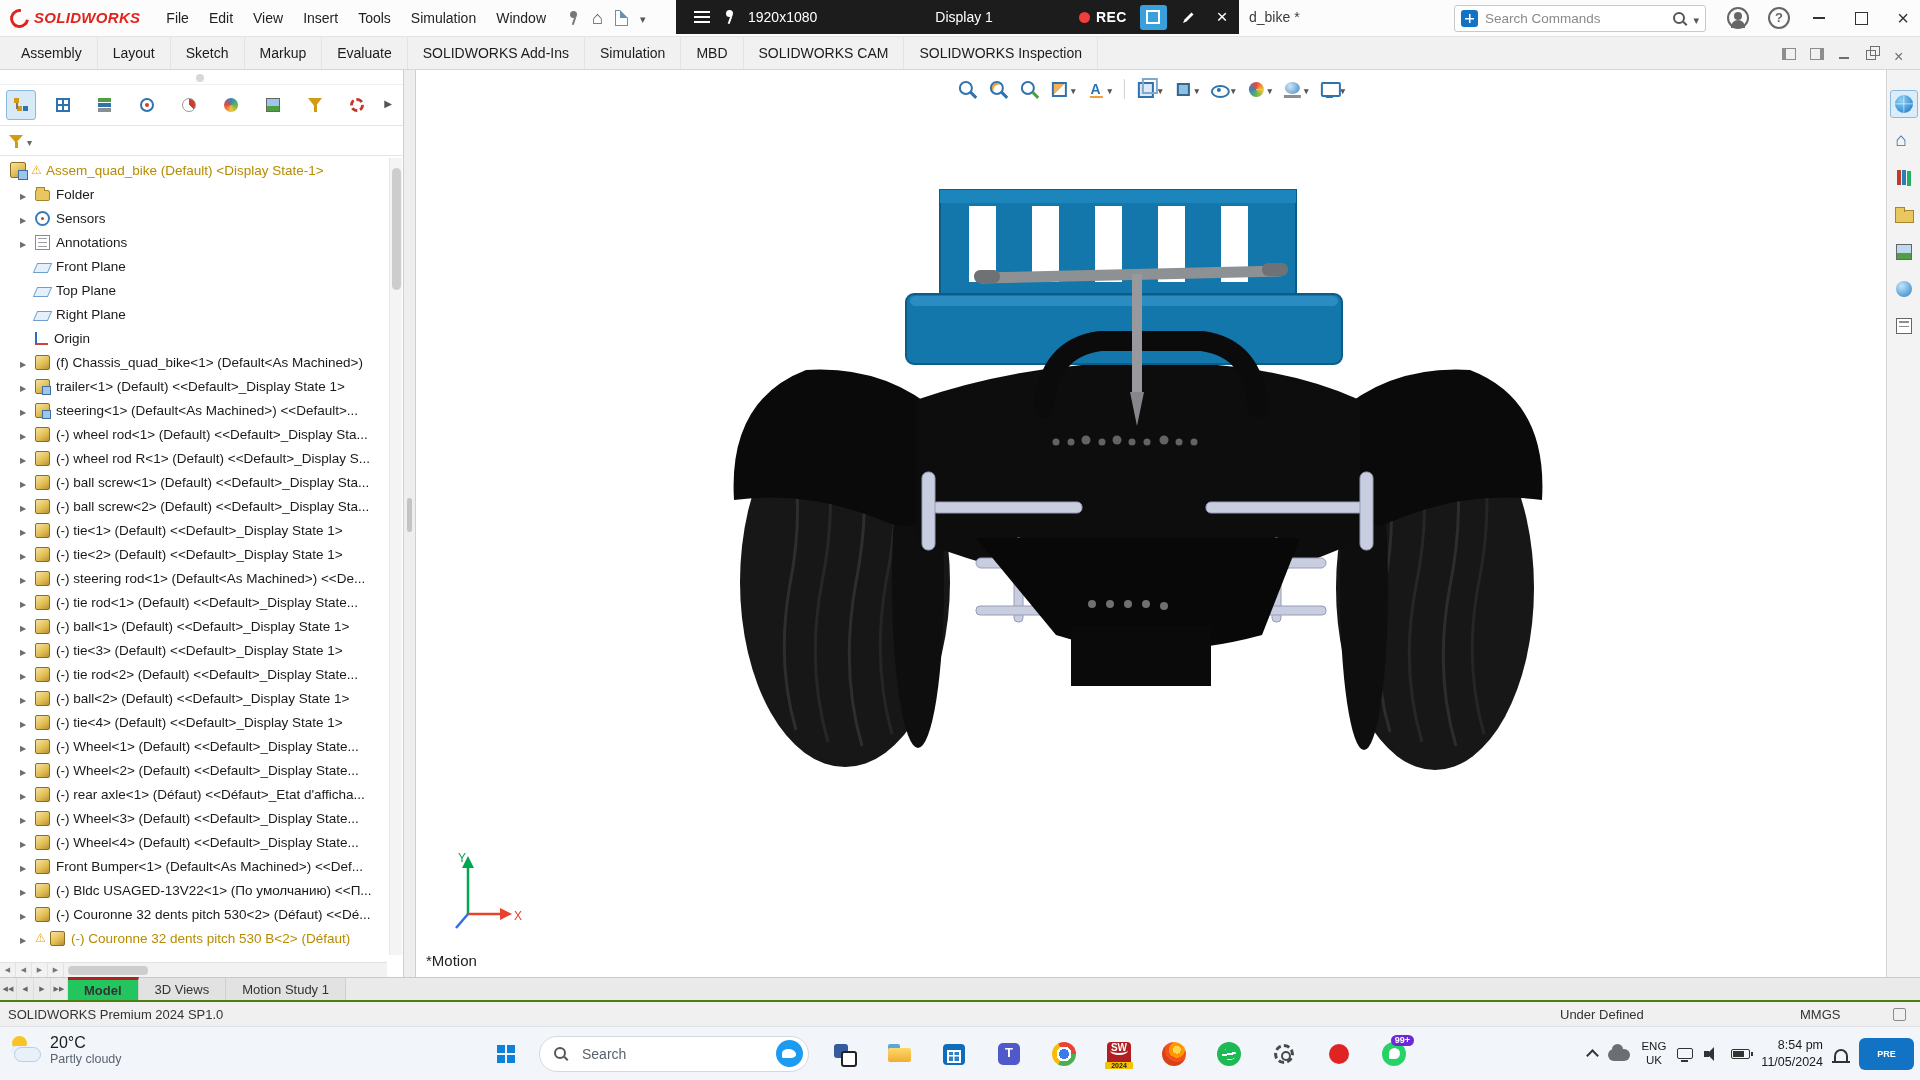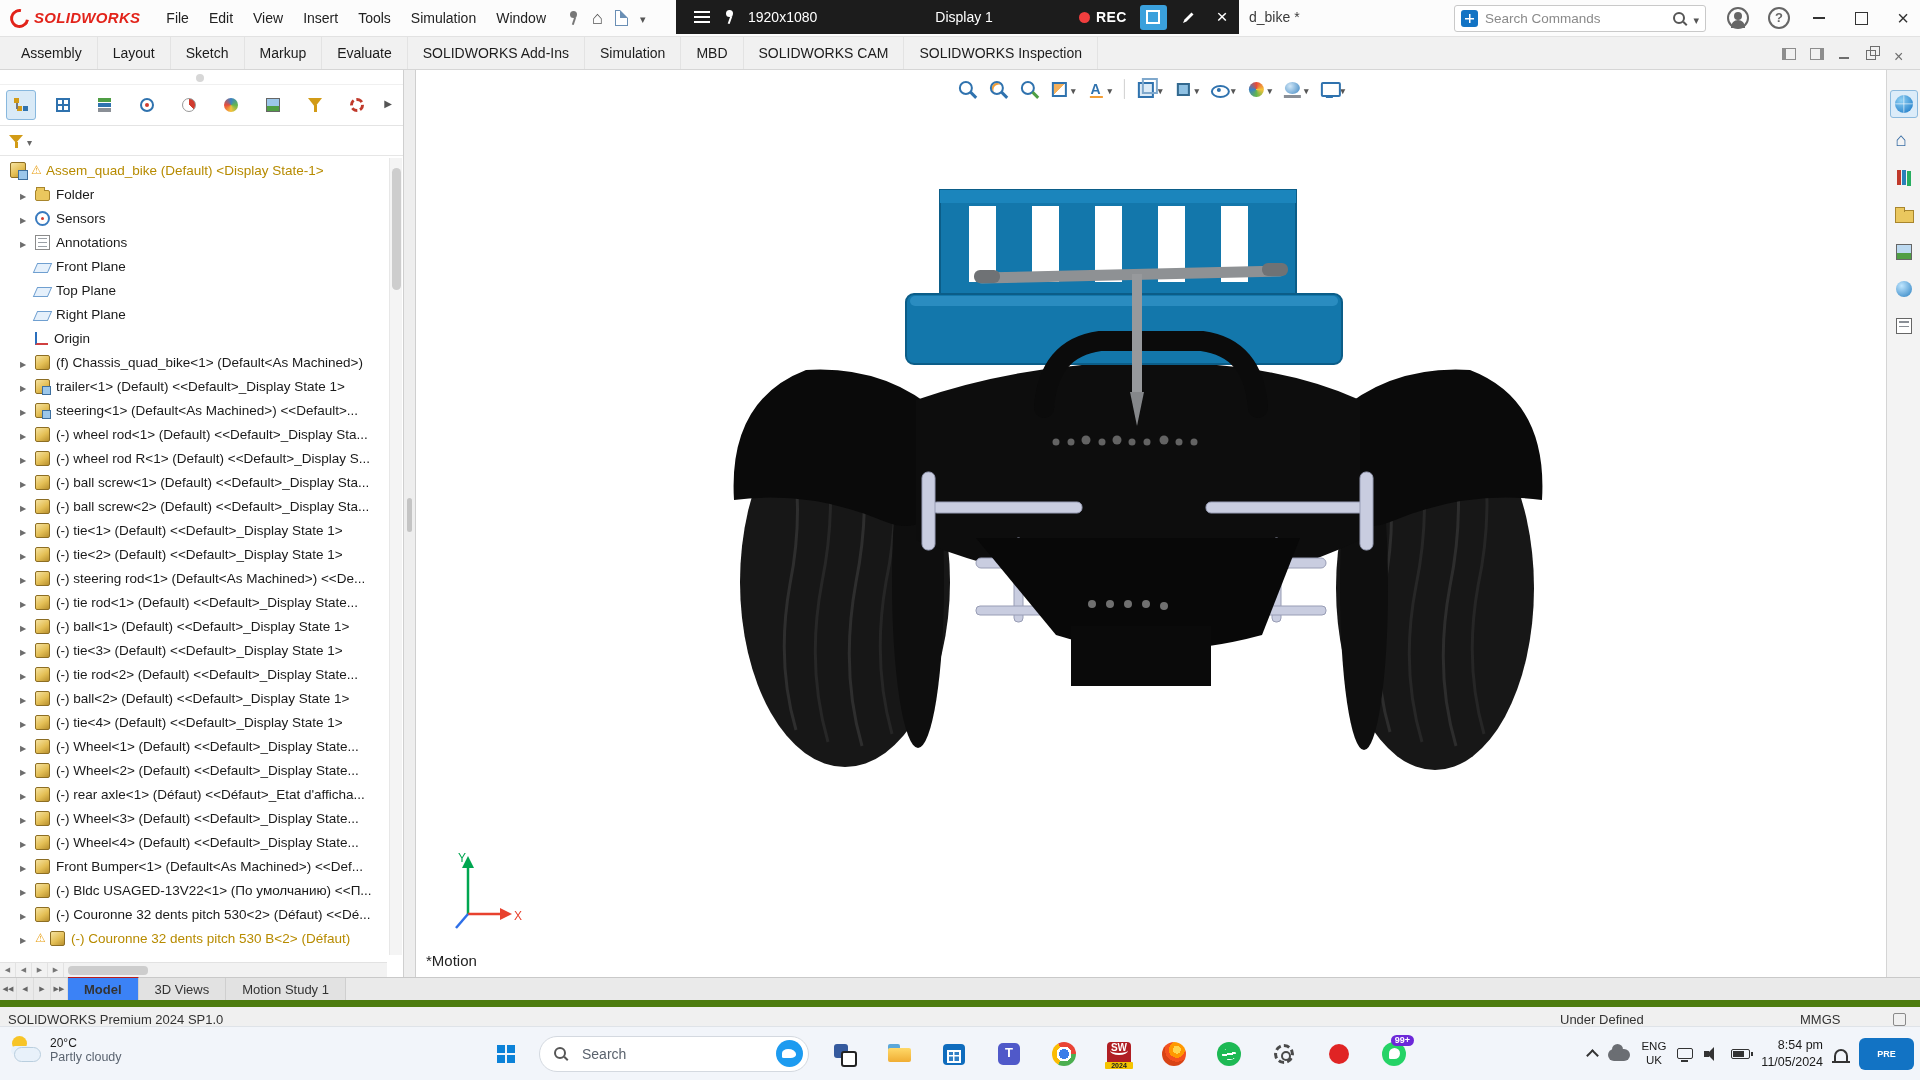--- a/index.html
+++ b/index.html
@@ -225,38 +225,38 @@
      background:repeating-linear-gradient(#8a8f96 0 1.5px,transparent 1.5px 4.5px);}
 
   
   .dtabs{position:absolute;top:977px;left:0;right:0;height:23px;background:#eaeaea;border-top:1px solid #c9c9c9;
          display:flex;align-items:stretch;font-size:13px;}
   .dt-nav{width:17px;display:flex;align-items:center;justify-content:center;border-right:1px solid #dcdcdc;}
   .dt-nav::before{font-size:7px;color:#666;}
   .dt-first::before{content:"\25C0\25C0";} .dt-prev::before{content:"\25C0";}
   .dt-next::before{content:"\25B6";} .dt-last::before{content:"\25B6\25B6";}
   .dtab{display:flex;align-items:center;padding:0 16px;border-right:1px solid #cfcfcf;color:#333;background:#e2e2e2;}
-  .dtab.active{background:#3b82f6;font-weight:bold;border-top:1px solid #b91c1c;margin-top:-1px;}
-
-  
-  .statusbar{position:absolute;top:1000px;left:0;right:0;height:26px;background:#f0f0f0;border-top:7px solid #4d7c0f;
+  .dtab.active{background:#22c55e;font-weight:bold;border-top:3px solid #b91c1c;margin-top:-1px;}
+
+  
+  .statusbar{position:absolute;top:1000px;left:0;right:0;height:26px;background:#f0f0f0;border-top:2px solid #4d7c0f;
              font-size:13px;color:#333;}
   .sb-product{position:absolute;left:8px;top:5px;}
   .sb-state{position:absolute;left:1560px;top:5px;}
   .sb-units{position:absolute;left:1800px;top:5px;}
   .sb-icon{position:absolute;left:1893px;top:6px;width:13px;height:13px;border:1.5px solid #8a8a8a;border-radius:2px;}
 
   
   .taskbar{position:absolute;top:1026px;left:0;right:0;height:54px;background:#f2f5fa;border-top:1px solid #dfe3e8;}
   .weather{position:absolute;left:10px;top:7px;display:flex;align-items:center;gap:8px;}
   .weather-icon{position:relative;width:32px;height:32px;}
   .weather-icon::before{content:"";position:absolute;left:2px;top:2px;width:15px;height:15px;border-radius:50%;background:#f7c427;}
   .weather-icon::after{content:"";position:absolute;left:4px;top:13px;width:25px;height:13px;border-radius:8px;
      background:#e8f1fa;border:1px solid #b9cede;box-shadow:-6px -4px 0 -3px #e8f1fa;}
-  .weather-temp{font-size:12px;color:#1b1b1b;}
+  .weather-temp{font-size:16px;color:#1b1b1b;}
   .weather-desc{font-size:12.5px;color:#5b6470;}
   .tb-apps{position:absolute;left:488px;top:0;height:100%;display:flex;align-items:center;gap:15px;}
   .start-btn{position:relative;width:36px;height:36px;display:flex;align-items:center;justify-content:center;border-radius:5px;}
   .start-btn::before{content:"";width:8px;height:8px;background:#0c82d8;box-shadow:10px 0 #0c82d8,0 10px #0c82d8,10px 10px #0c82d8;margin:-10px 0 0 -10px;}
   .search-pill{width:270px;height:36px;background:#fff;border:1px solid #d4d9e0;border-radius:18px;display:flex;align-items:center;padding:0 5px 0 14px;}
   .pill-text{flex:1;margin-left:8px;font-size:14px;color:#5a626d;}
   .bird{position:relative;width:27px;height:27px;border-radius:50%;background:#1d9bf0;flex:none;}
   .bird::after{content:"";position:absolute;left:6px;top:9px;width:14px;height:9px;background:#fff;border-radius:70% 90% 60% 20%;}
   .ti{position:relative;width:40px;height:40px;display:flex;align-items:center;justify-content:center;border-radius:5px;}
   .ti i{position:relative;width:28px;height:28px;display:block;}

